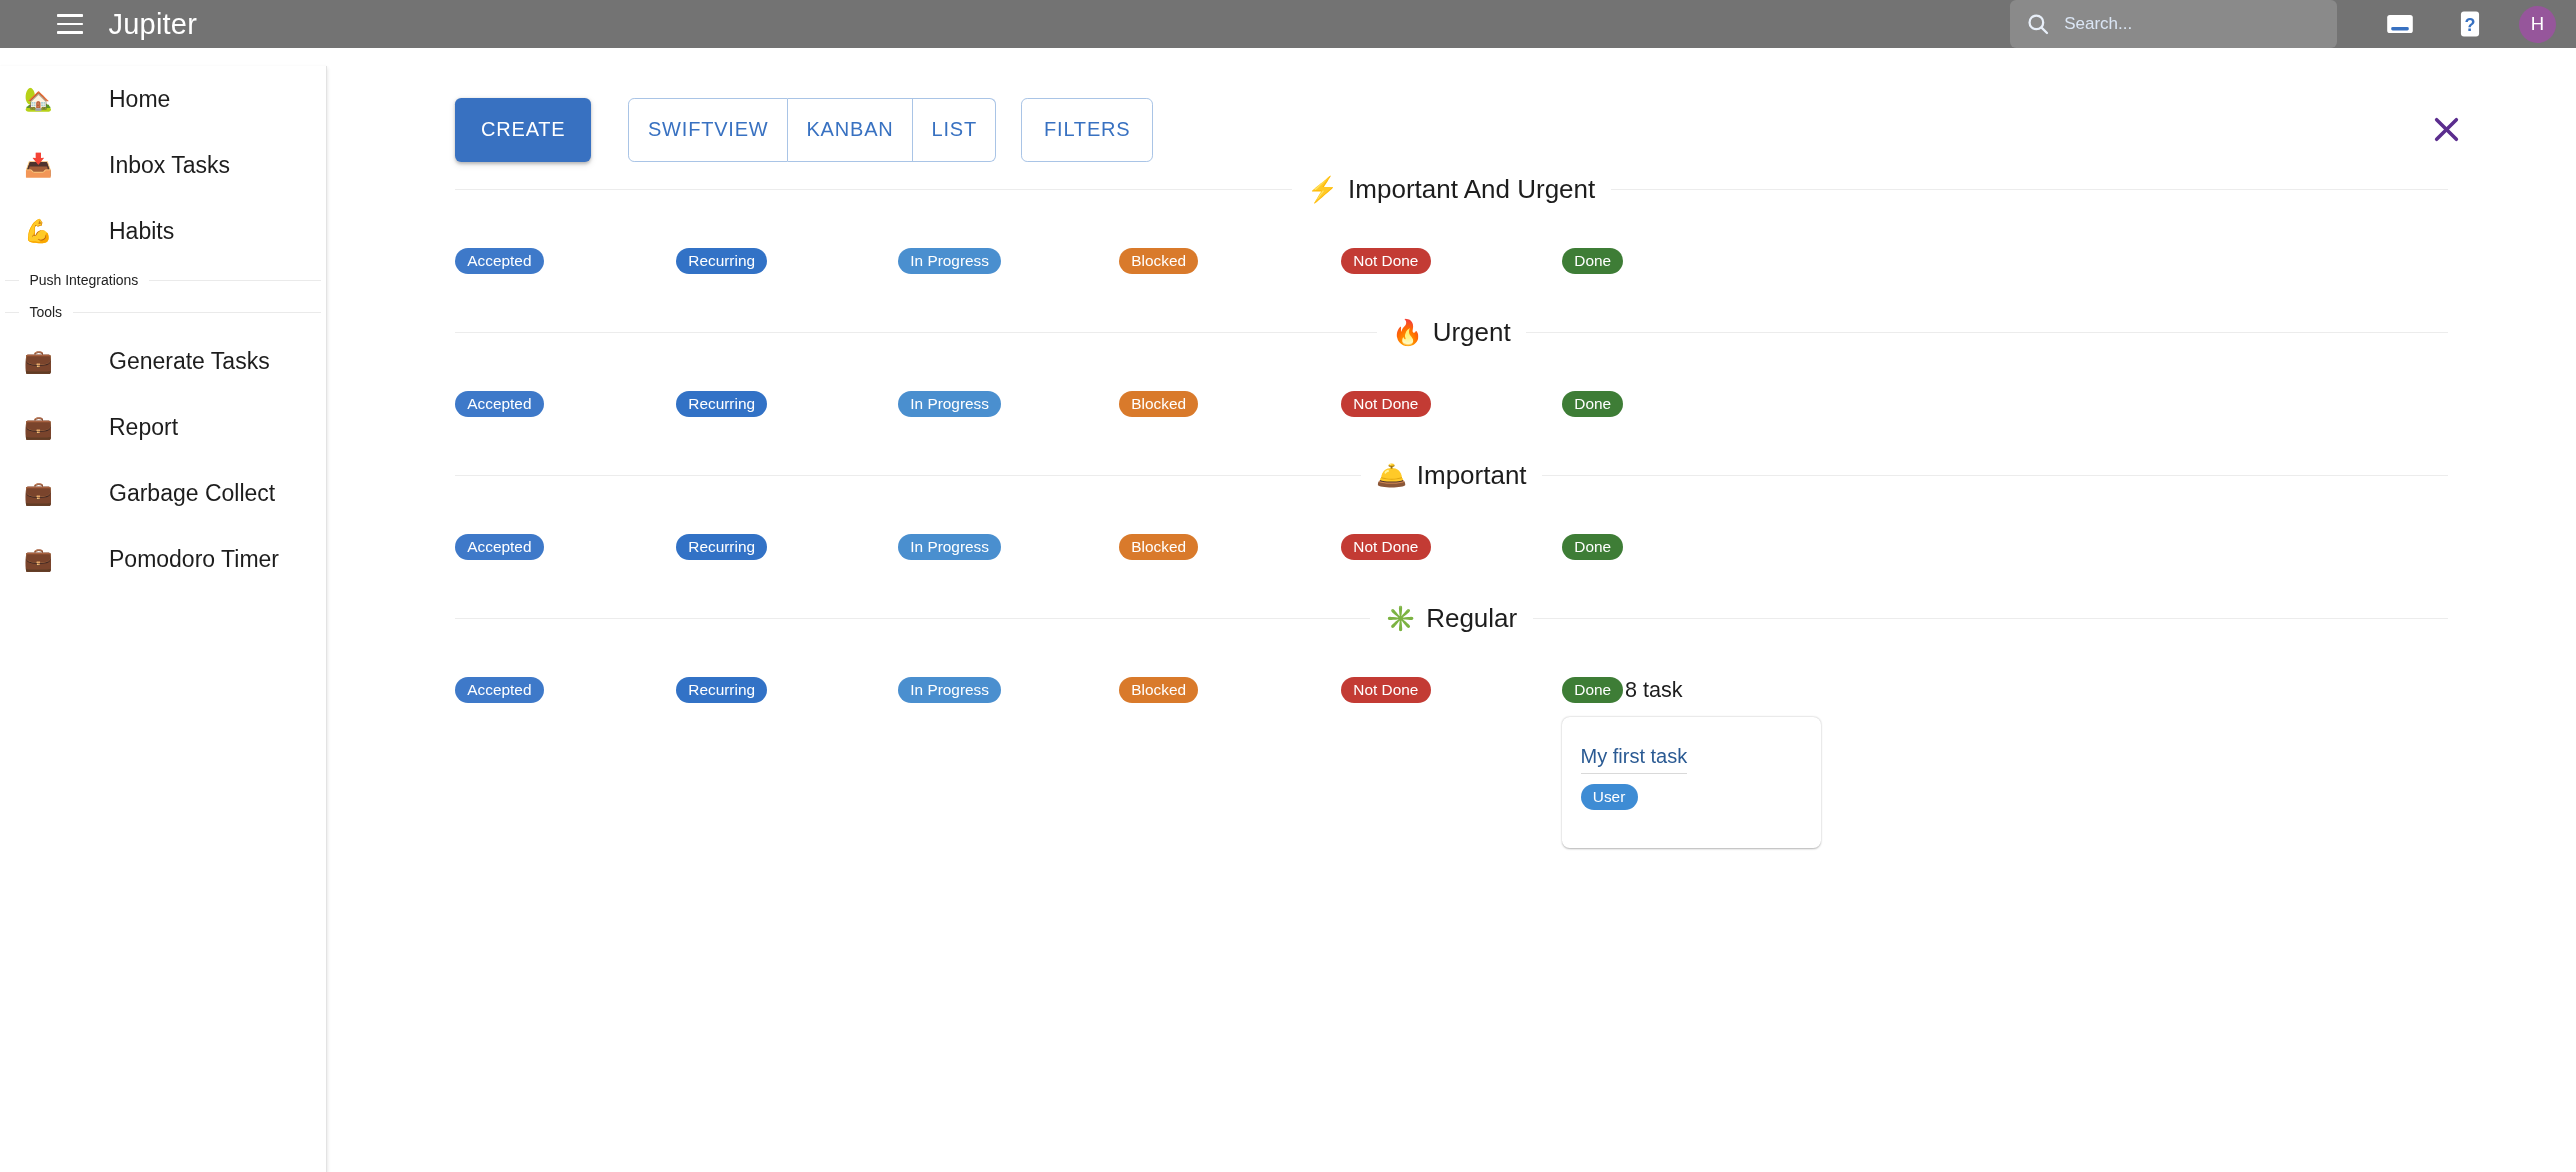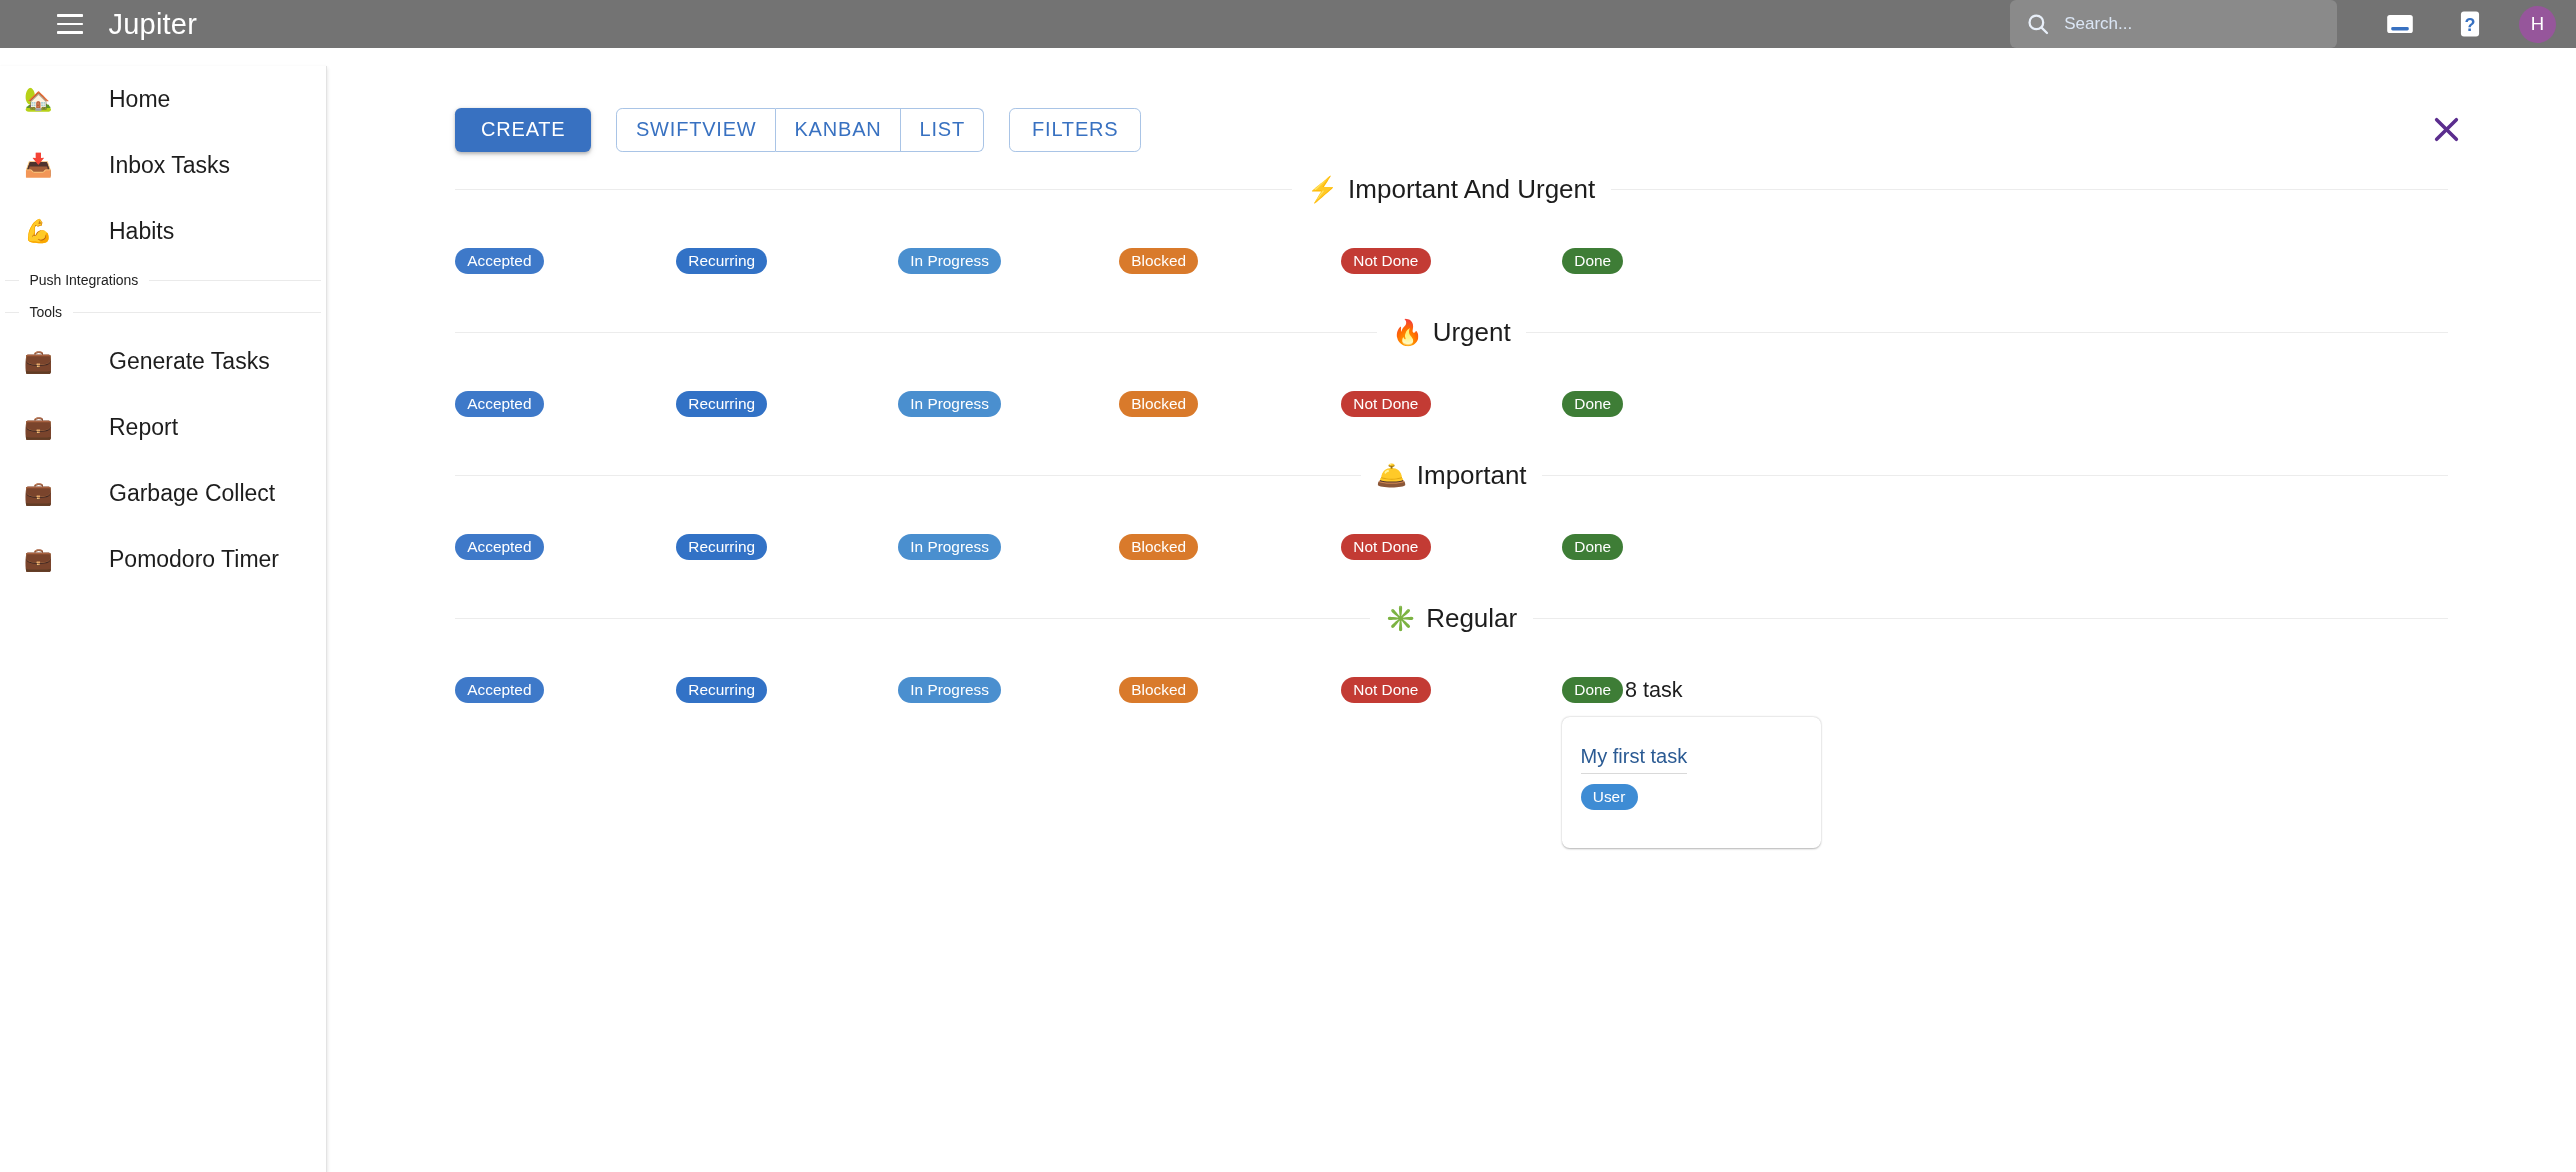--- a/index.html
+++ b/index.html
@@ -110,37 +110,37 @@
   #toolbar {
     display: flex; align-items: center;
     padding: 28px 0 0 128px;
     height: 99px;
   }
   .btn {
     font-family: "Liberation Sans", sans-serif;
     font-size: 20px; letter-spacing: 0.8px;
     border-radius: 6.2px; cursor: pointer;
     display: flex; align-items: center; justify-content: center;
-    height: 44px;
+    height: 64px;
     border: 0.8px solid #a9c4e6;
     background: #ffffff;
     color: #3871c1;
     white-space: nowrap;
   }
   #create-btn {
     background: #3871c1; color: #ffffff;
     border: none; padding: 0 26px;
     box-shadow: 0 1.5px 3.1px rgba(0,0,0,0.22), 0 2.3px 7px rgba(0,0,0,0.10);
     margin-right: 25px;
   }
   #view-group { display: flex; }
   #view-group .btn {
     border-radius: 0; border-left-width: 0; padding: 0 18.5px;
   }
-  #view-group .btn:first-child { border-radius: 6.2px 0 0 6.2px; border-left-width: 0.8px; }
+  #view-group .btn:first-child { border-radius: 6.2px 0 0 6.2px; border-left-width: 0.8px; margin-left: 12px; }
   #view-group .btn:last-child { border-radius: 0 6.2px 6.2px 0; }
   #view-group .btn.active {
     background: #3871c1; color: #ffffff; border-color: #3871c1;
   }
   #filters-btn { margin-left: 25px; padding: 0 21.6px; }
   #close-btn {
     margin-left: auto; margin-right: 105px;
     width: 49px; height: 49px;
     display: flex; align-items: center; justify-content: center;
     cursor: pointer;

